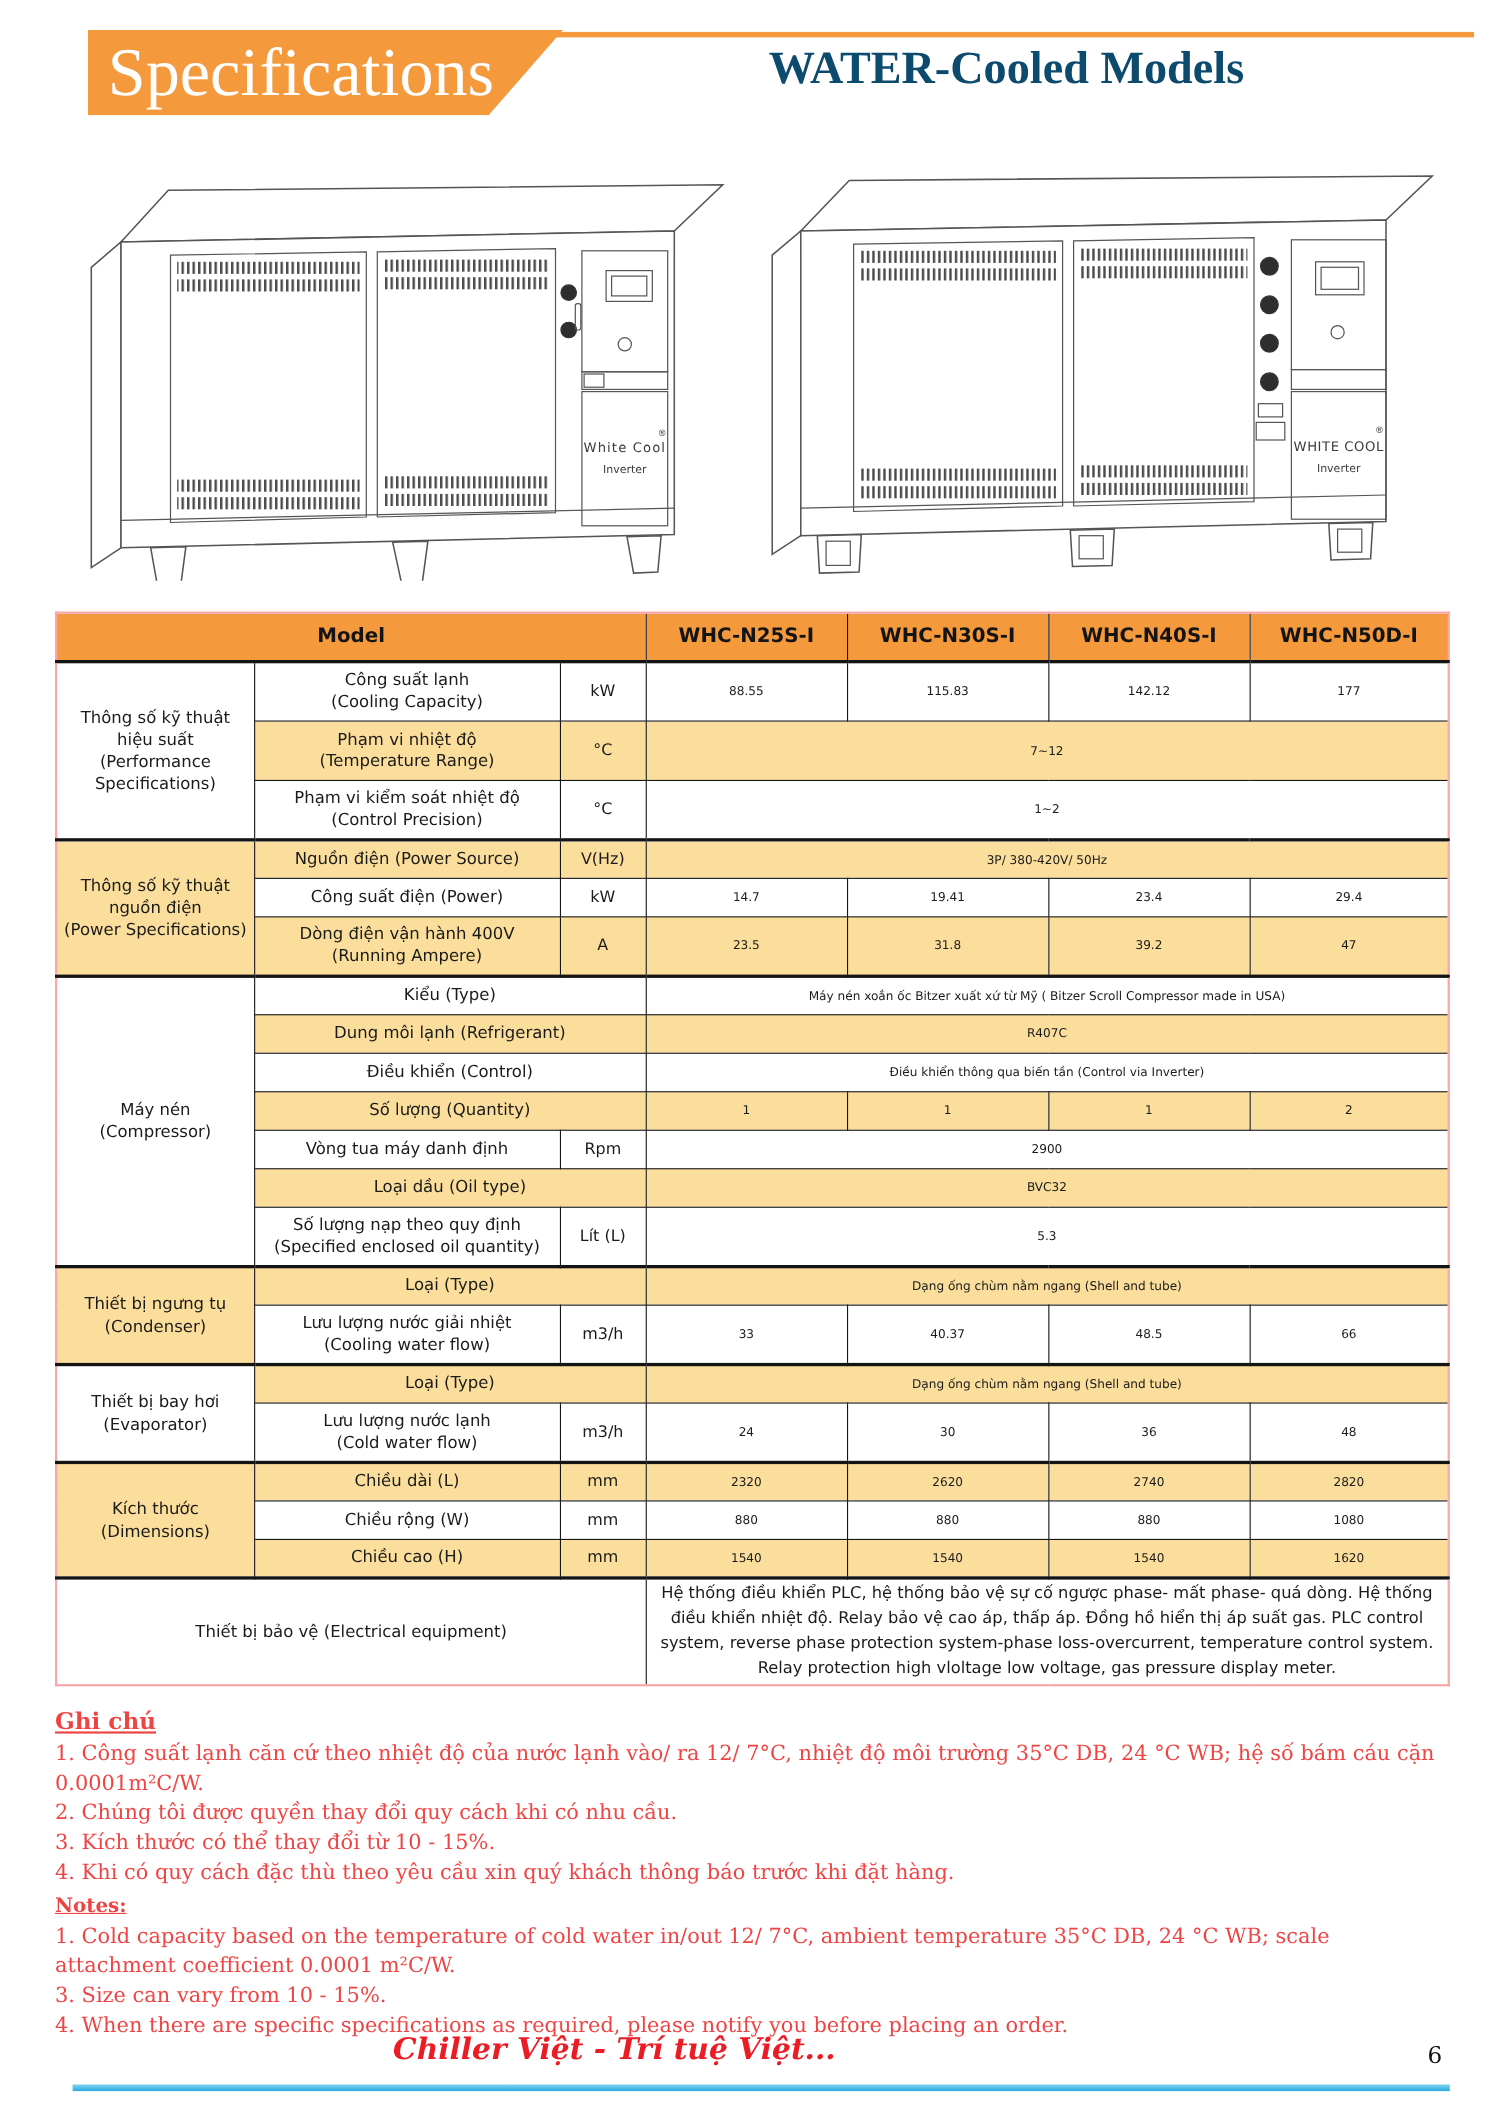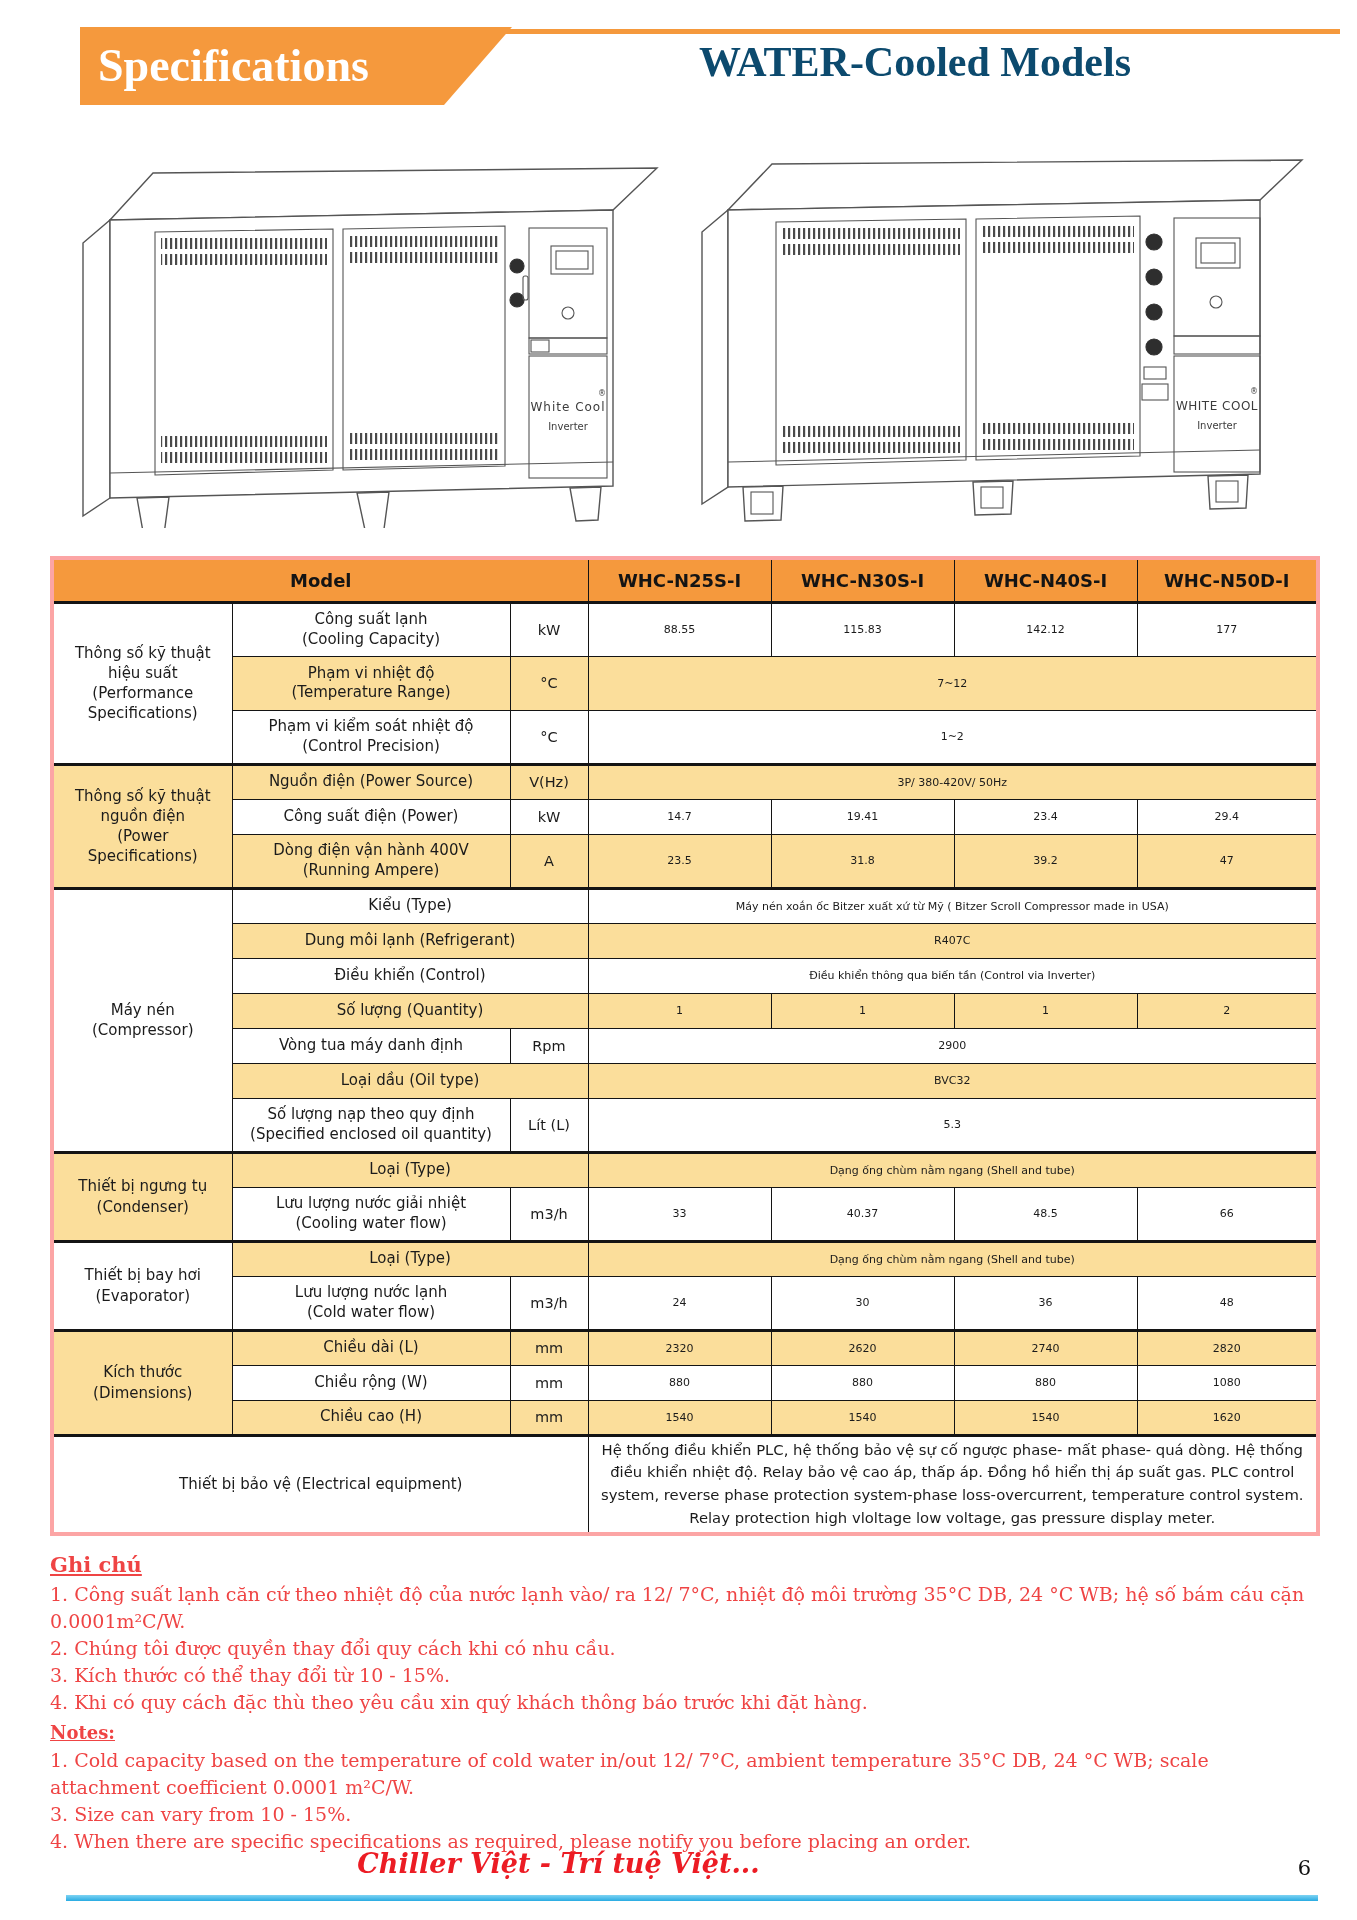--- a/index.html
+++ b/index.html
@@ -3,36 +3,36 @@
 <meta charset="utf-8">
 <style>
   html,body{margin:0;padding:0;background:#ffffff;}
   #page{position:relative;width:1357px;height:1920px;background:#fff;overflow:hidden;
         font-family:"DejaVu Sans","Liberation Sans",sans-serif;}
 
   
   .badge{position:absolute;left:80px;top:27px;width:432px;height:78px;background:#F5993D;
          clip-path:polygon(0 0,100% 0,calc(100% - 68px) 100%,0 100%);}
   .badge-label{position:absolute;left:18px;top:0;height:78px;line-height:78px;
-         font-family:"Liberation Serif","DejaVu Serif",serif;font-weight:bold;font-size:46px;color:#ffffff;}
+         font-family:"Liberation Serif","DejaVu Serif",serif;font-weight:normal;font-size:62px;color:#ffffff;}
   .topline{position:absolute;left:438px;top:29px;width:902px;height:5px;background:#F5993D;}
   .page-title{position:absolute;left:520px;top:38px;width:790px;text-align:center;
          font-family:"Liberation Serif","DejaVu Serif",serif;font-weight:bold;font-size:42px;color:#0c4a6e;}
 
   
   .fig{position:absolute;}
   .fig svg{display:block;}
   .sketch{stroke:#555;stroke-width:1.4;fill:#ffffff;}
   .sketch2{stroke:#555;stroke-width:1.1;fill:none;}
   .knob{stroke:#333;stroke-width:1.2;fill:#2e2e2e;}
   .brand{font-family:"DejaVu Sans","Liberation Sans",sans-serif;fill:#3c3c3c;}
 
   
   .spec-wrap{position:absolute;left:50px;top:556px;}
-  table.spec{border-collapse:collapse;table-layout:fixed;width:1266px;border:4px solid #fca5a5;}
+  table.spec{border-collapse:collapse;table-layout:fixed;width:1266px;border:2px solid #fca5a5;}
   .spec td,.spec th{border:1.6px solid #141414;padding:2px 6px;text-align:center;
         vertical-align:middle;color:#1b1b1b;overflow:hidden;}
   .spec thead th{background:#F5993D;font-size:18px;font-weight:600;border-bottom:3px solid #141414;color:#141414;}
   .spec thead tr{height:44px;}
   .y{background:#FBDE9B;}
   .w{background:#ffffff;}
   tr.gb>td{border-top:3px solid #141414;}
   tr.rt{height:54px;} tr.rs{height:35px;} tr.re{height:96px;}
   .grp{font-size:15px;white-space:pre-line;line-height:1.35;}
   .lbl{font-size:15px;white-space:pre-line;line-height:1.3;}

